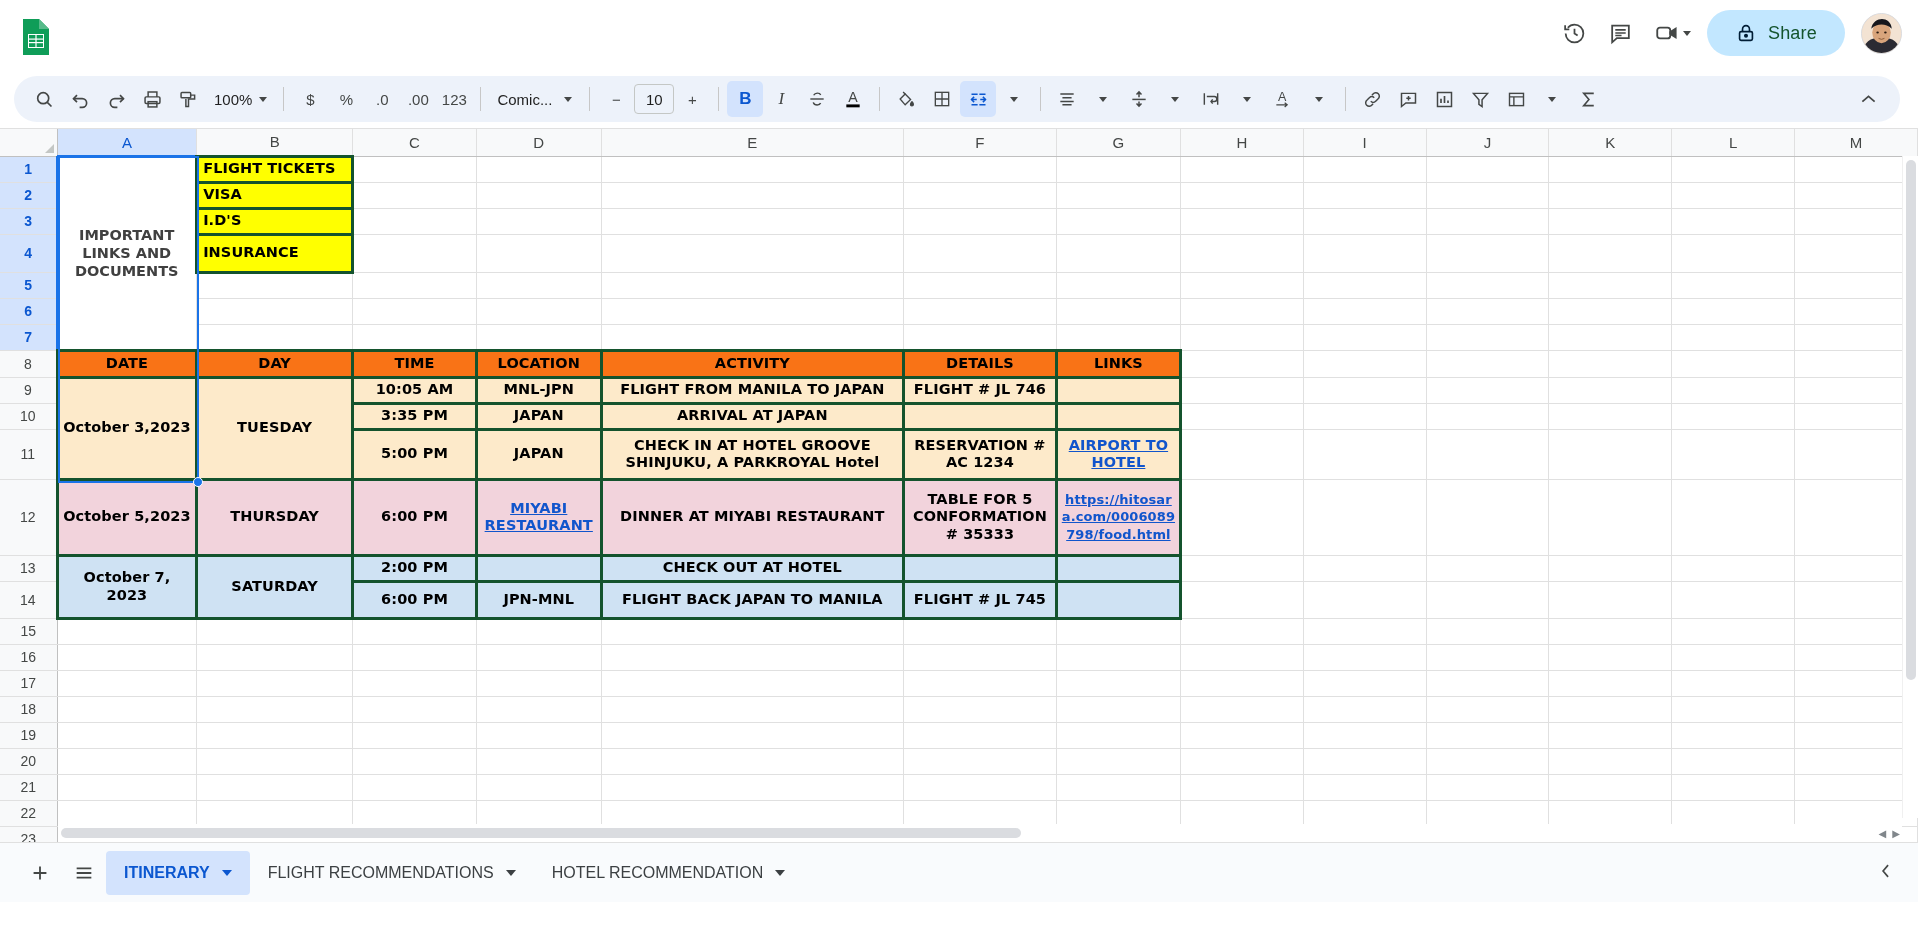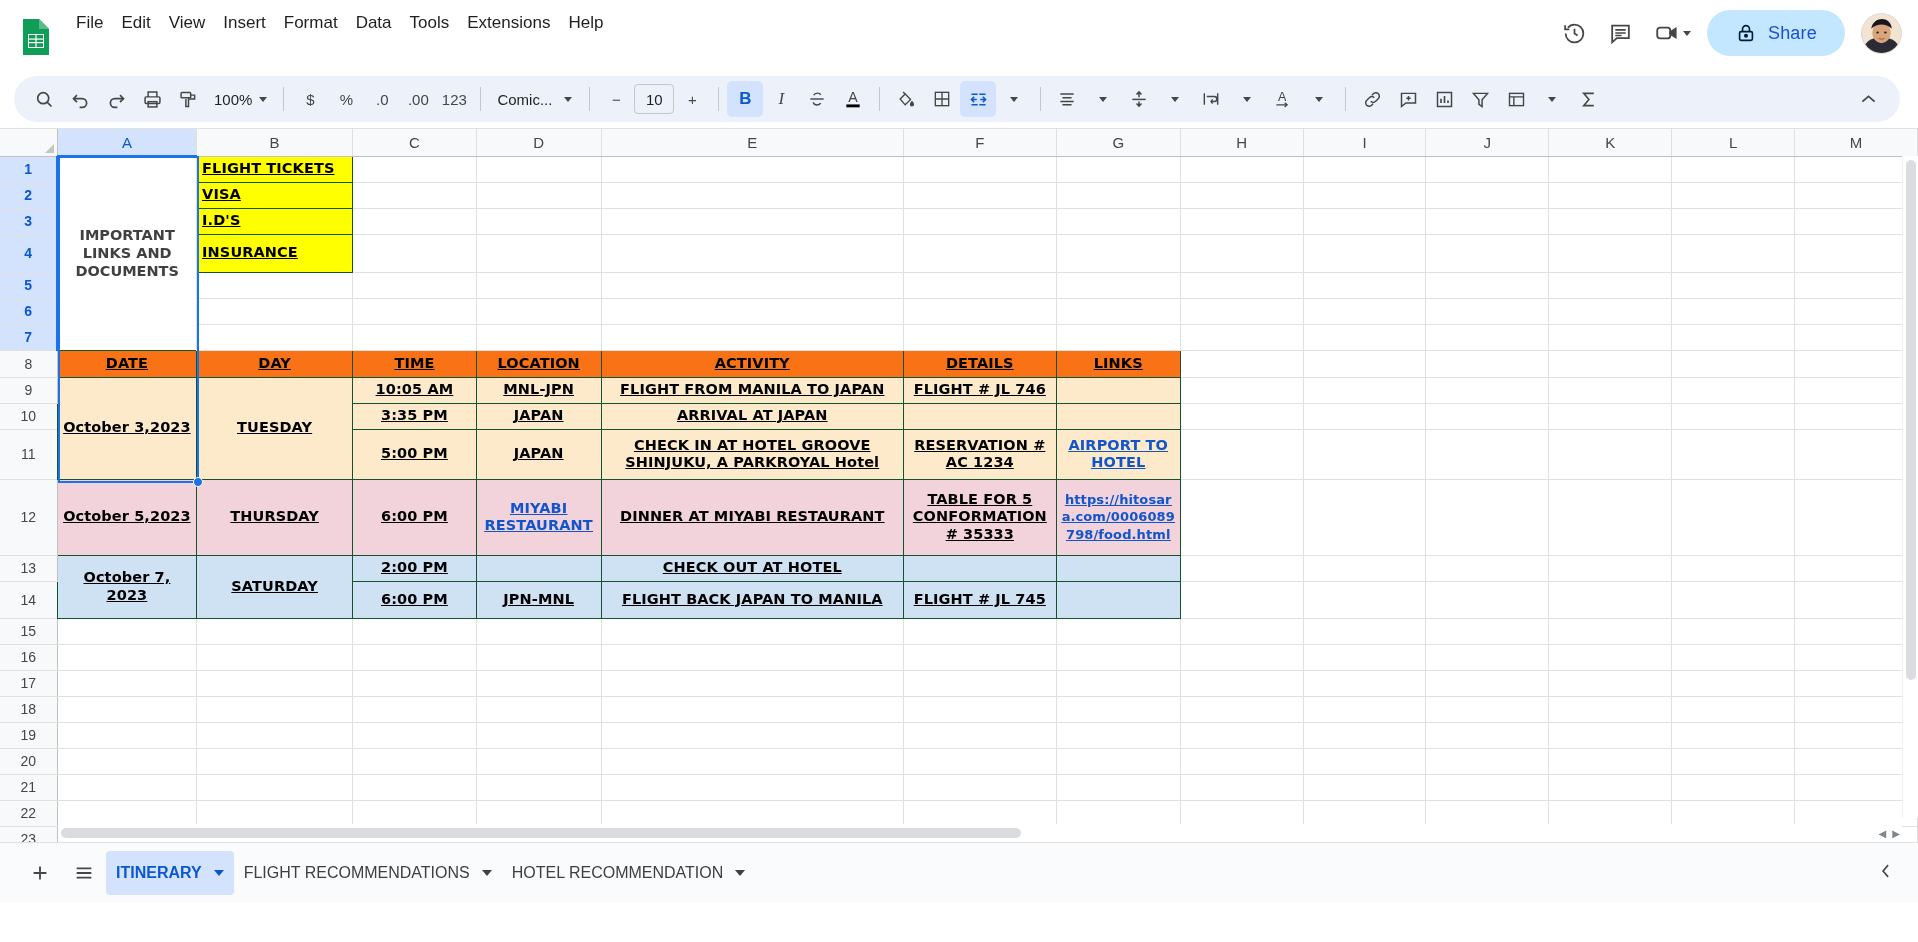--- a/index.html
+++ b/index.html
@@ -66,21 +66,21 @@
     height: 46px; padding: 0 6px 0 10px; border-radius: 23px; cursor: pointer;
   }
   .share-btn {
     display: flex; align-items: center; gap: 11px;
     height: 46px; padding: 0 28px;
     background: #c2e7ff;
     border-radius: 23px;
     margin-left: 10px;
     cursor: pointer;
   }
-  .share-label { font-size: 18px; color: #1d4ed8; letter-spacing: .2px; }
+  .share-label { font-size: 18px; color: #14532d; letter-spacing: .2px; }
   .avatar {
     width: 41px; height: 41px; border-radius: 50%;
     margin-left: 16px;
     overflow: hidden;
     border: 1px solid #dadce0;
     background: #e8d5c4;
     cursor: pointer;
     position: relative;
   }
   .avatar .face { position:absolute; inset:0; }
@@ -184,23 +184,22 @@
   
   .dcell {
     font-family: "DejaVu Sans", sans-serif;
     font-size: 14.5px;
     font-weight: bold;
     color: #000000;
     text-align: center;
     vertical-align: middle;
     line-height: 1.18;
     padding: 2px 3px;
-    border: 1px solid #14532d;
+    border: 3px solid #14532d;
     letter-spacing: .1px;
-    text-decoration: underline;
   }
   .yellow { background: #ffff00; text-align: left; padding-left: 5px; }
   .hdr { background: #f97316; }
   .cream { background: #fdeaca; }
   .pink { background: #f2d3dc; }
   .blue { background: #cfe2f3; }
   .lnk { color: #1155cc; text-decoration: underline; cursor: pointer; font-weight: bold; }
   .lnk-small { font-size: 13px; }
   .white-merged {
     background: #ffffff;
@@ -255,21 +254,21 @@
     gap: 0px;
     position: relative;
   }
   .tb-ic {
     width: 44px; height: 44px; border-radius: 50%;
     display: flex; align-items: center; justify-content: center;
     cursor: pointer; color: #444746;
   }
   .sheet-tab {
     display: flex; align-items: center; gap: 12px;
-    height: 44px; padding: 0 10px;
+    height: 44px; padding: 0 18px;
     font-size: 16px; color: #3c4043;
     cursor: pointer;
     border-radius: 4px;
     white-space: nowrap;
   }
   .sheet-tab.active { background: #d3e3fd; color: #0b57d0; font-weight: bold; }
   .tab-caret { width:0;height:0;border-left:5px solid transparent;border-right:5px solid transparent;border-top:6px solid currentColor; }
   .tabbar-right { position: absolute; right: 22px; color:#444746; cursor:pointer; }
 </style>
 </head>
@@ -281,31 +280,20 @@
       <path d="M7 2h16l10 10v26H7z" fill="#0f9d58"></path>
       <path d="M23 2l10 10H23z" fill="#57bb8a"></path>
       <rect x="12" y="17" width="16" height="14" fill="#fff"></rect>
       <rect x="13" y="18" width="14" height="12" fill="#0f9d58"></rect>
       <rect x="13" y="21.5" width="14" height="1.2" fill="#fff"></rect>
       <rect x="13" y="25" width="14" height="1.2" fill="#fff"></rect>
       <rect x="19.4" y="18" width="1.2" height="12" fill="#fff"></rect>
     </svg>
   </div>
   <div class="title-block">
-    <div class="menubar">
-      <div class="menu-item">File</div>
-      <div class="menu-item">Edit</div>
-      <div class="menu-item">View</div>
-      <div class="menu-item">Insert</div>
-      <div class="menu-item">Format</div>
-      <div class="menu-item">Data</div>
-      <div class="menu-item">Tools</div>
-      <div class="menu-item">Extensions</div>
-      <div class="menu-item">Help</div>
-    </div>
   </div>
 
   <div class="topbar-right">
     <div class="tr-icon">
       <svg width="25" height="25" viewBox="0 0 24 24" fill="none" stroke="#444746" stroke-width="1.7">
         <path d="M3.5 12a8.5 8.5 0 108.5-8.5c-2.6 0-4.9 1.2-6.4 3"></path>
         <path d="M3 4v4h4"></path>
         <path d="M12 7.5V12l3 2"></path>
       </svg>
     </div>

